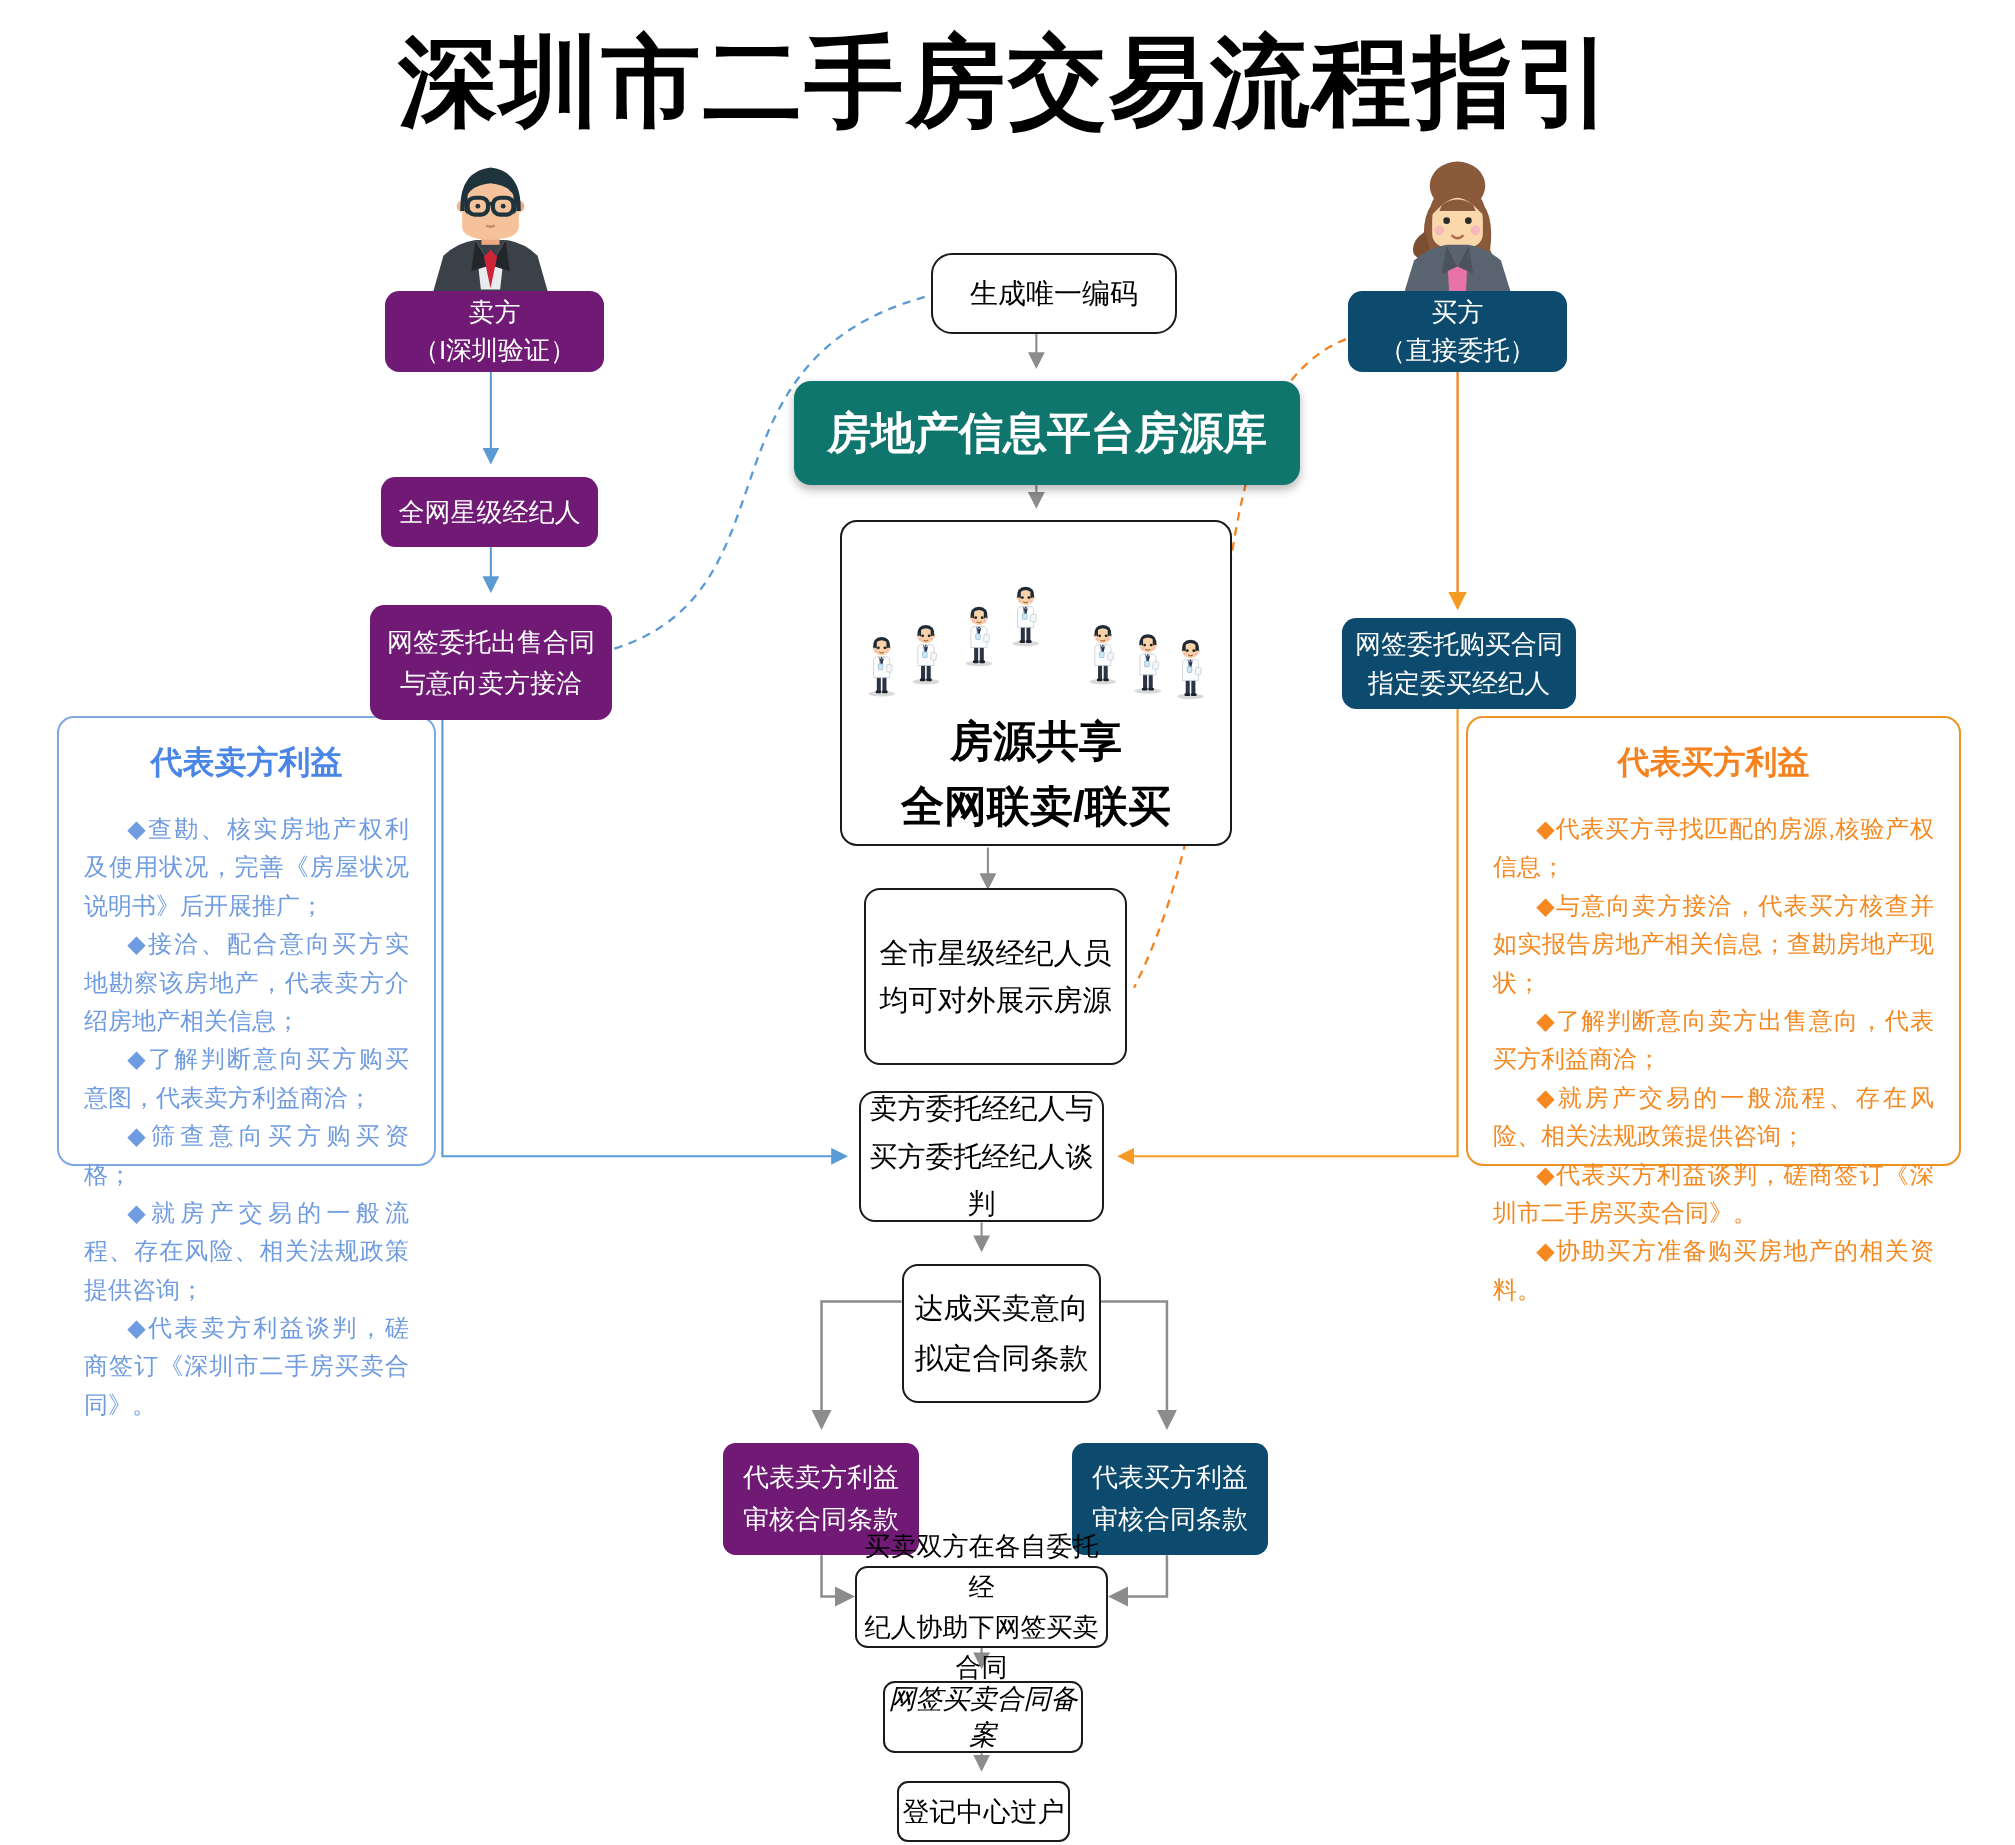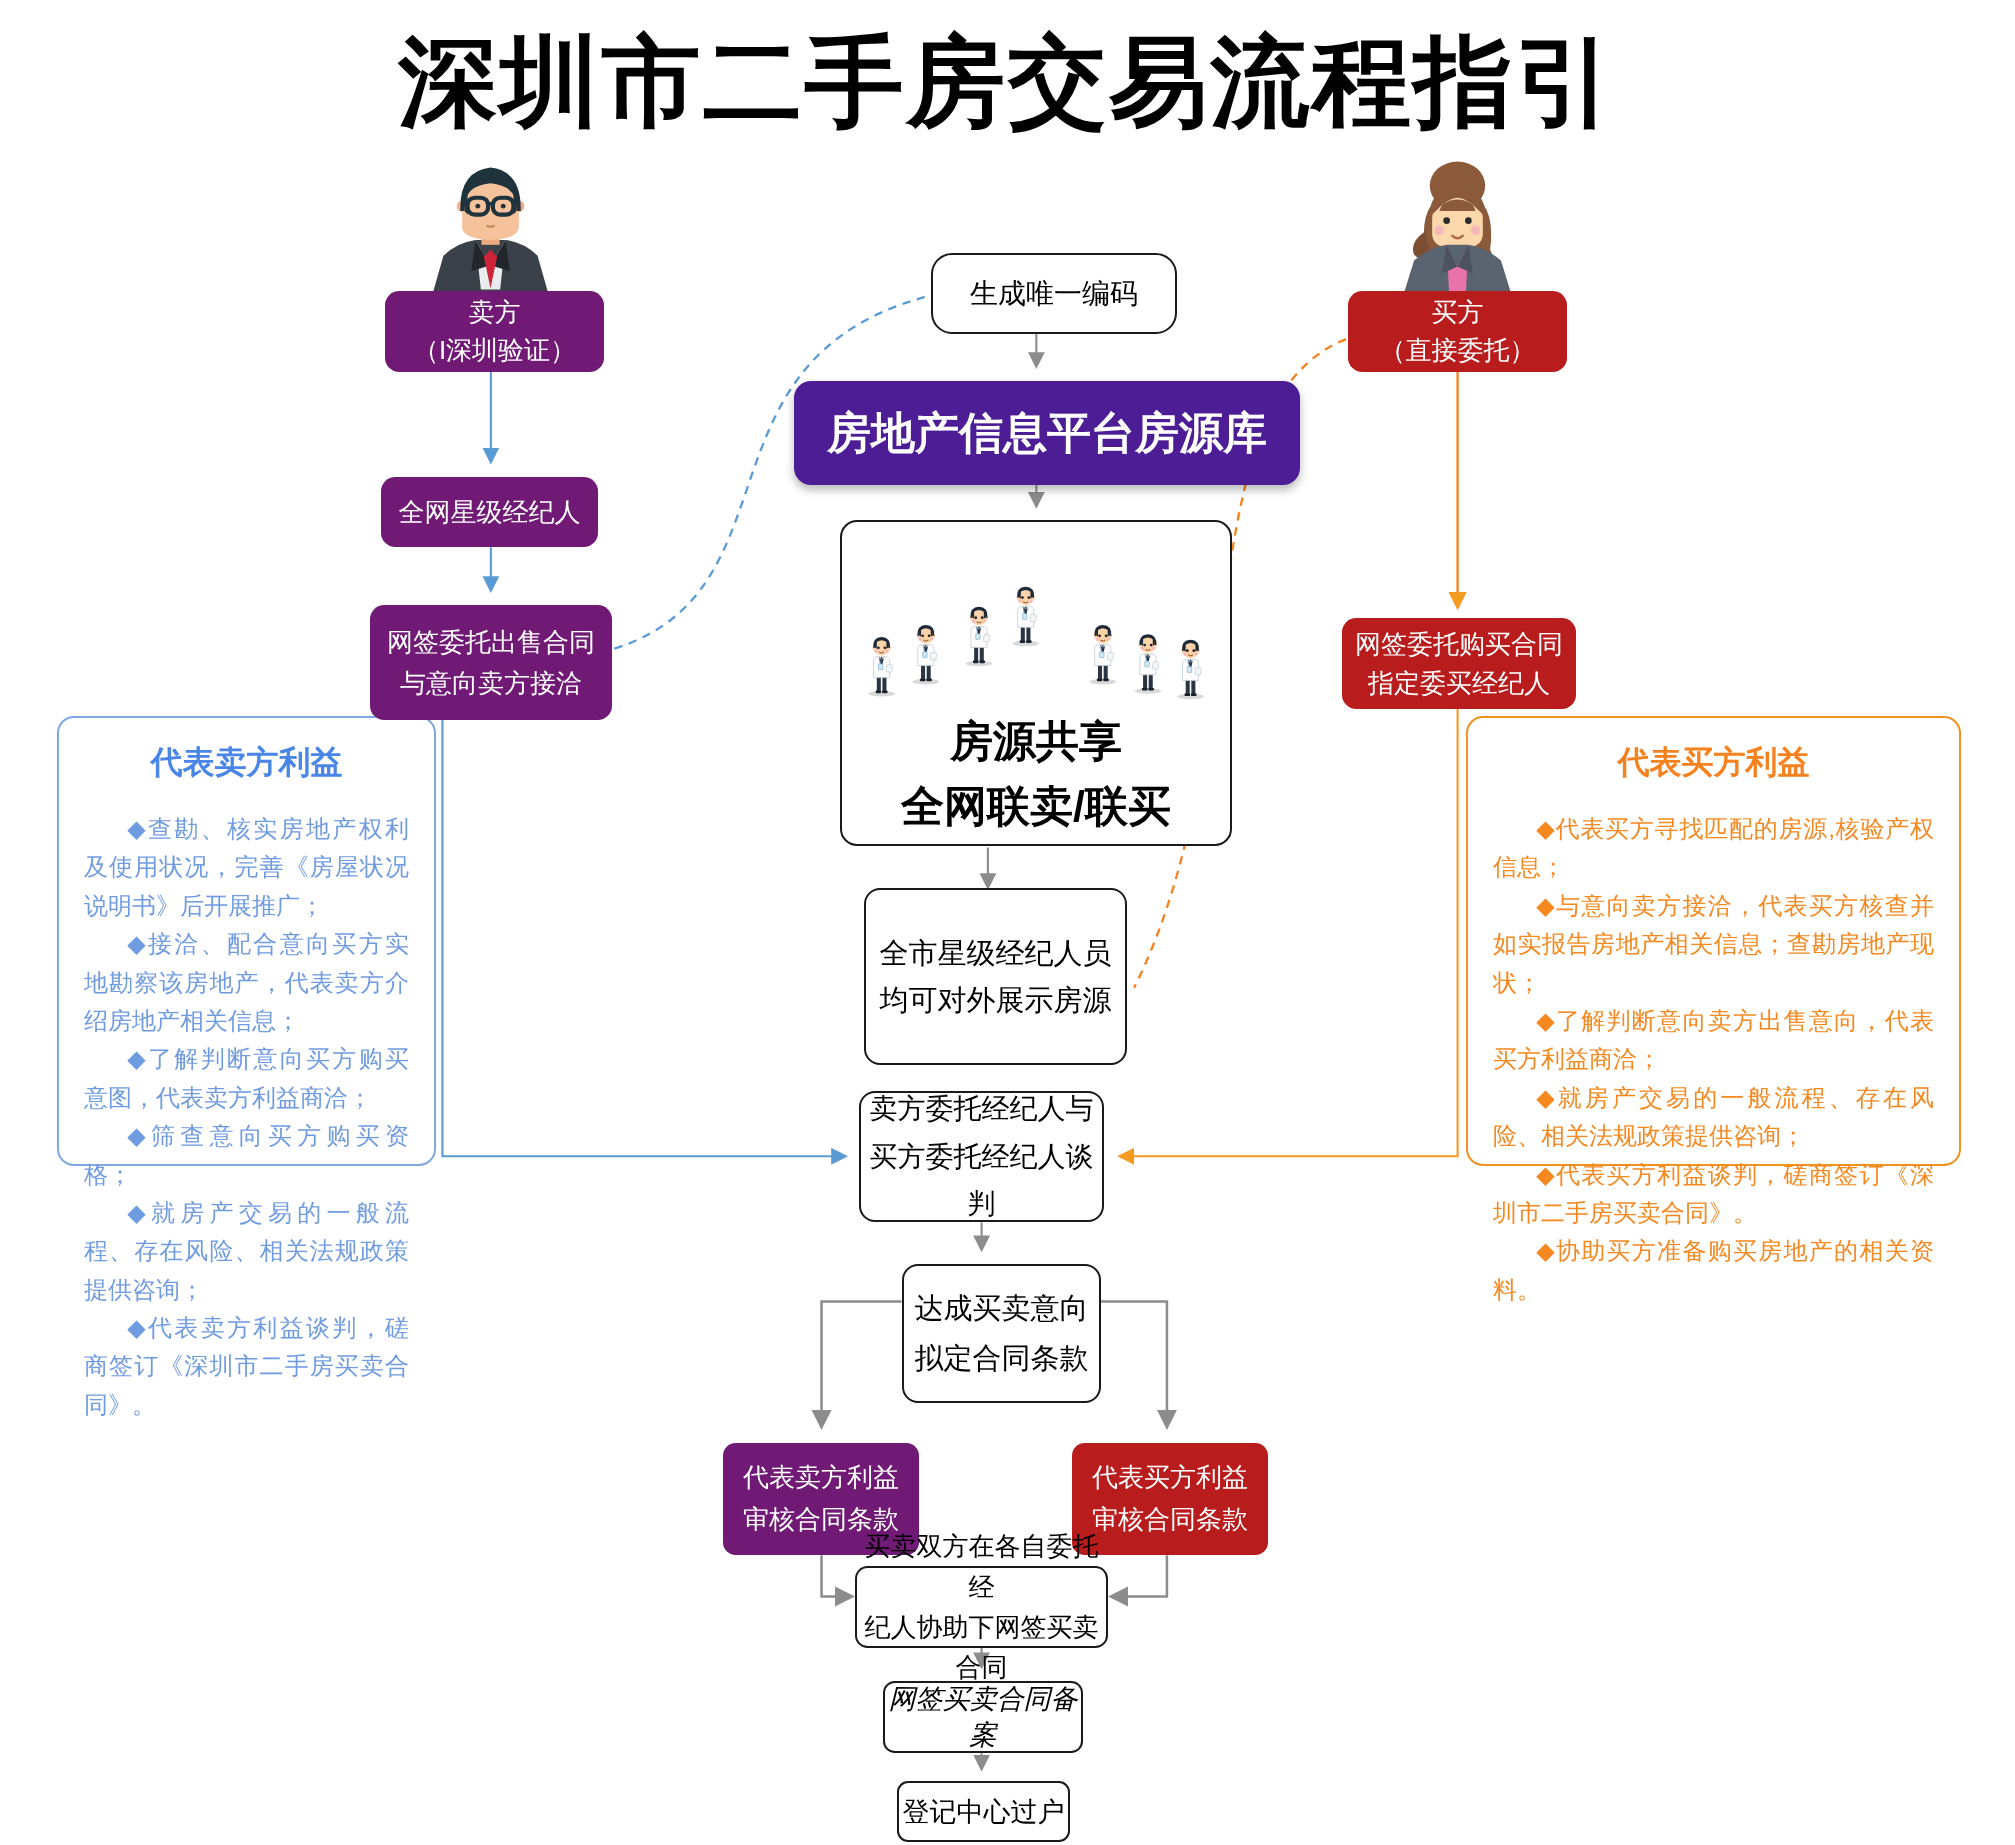--- a/index.html
+++ b/index.html
@@ -13,23 +13,23 @@
   .center-flex{display:flex;align-items:center;justify-content:center;text-align:center;}
 
   #title{
     left:0;top:19px;width:2015px;height:126px;
     font-size:99px;font-weight:900;color:#000;text-align:center;
     letter-spacing:2.5px;line-height:126px;
   }
 
   .node{border-radius:14.3px;z-index:3;}
   .blue-node{background:#701a75;color:#ffffff;}
-  .orange-node{background:#b91c1c;color:#ffffff;align-items:center;}
+  .orange-node{background:#0c4a6e;color:#ffffff;align-items:center;}
   .white-node{background:#ffffff;border:2.1px solid #1a1a1a;border-radius:21px;color:#000;}
-  .red-node{background:#4c1d95;color:#ffffff;box-shadow:0 4.2px 9.3px rgba(0,0,0,0.28);}
+  .red-node{background:#0f766e;color:#ffffff;box-shadow:0 4.2px 9.3px rgba(0,0,0,0.28);}
 
   .panel{
     border-radius:17px;background:#ffffff;z-index:2;
     padding:23px 25px 17px 25px;
   }
   .panel-blue{border:2.1px solid #7FA8E0;}
   .panel-orange{border:2.1px solid #F0921F;}
   .panel h2{margin:0 0 25px 0;text-align:center;font-size:32px;font-weight:800;}
   .panel-blue h2{color:#4A86E8;}
   .panel-orange h2{color:#F5821F;}

